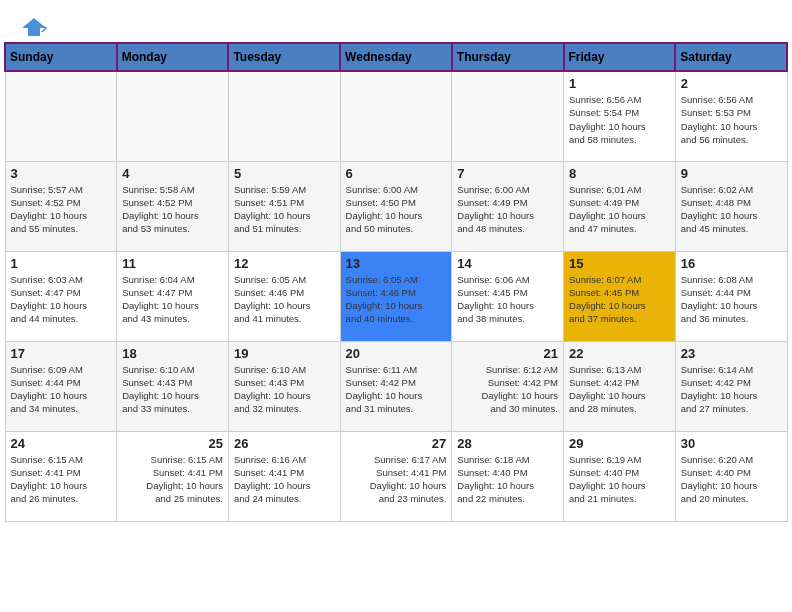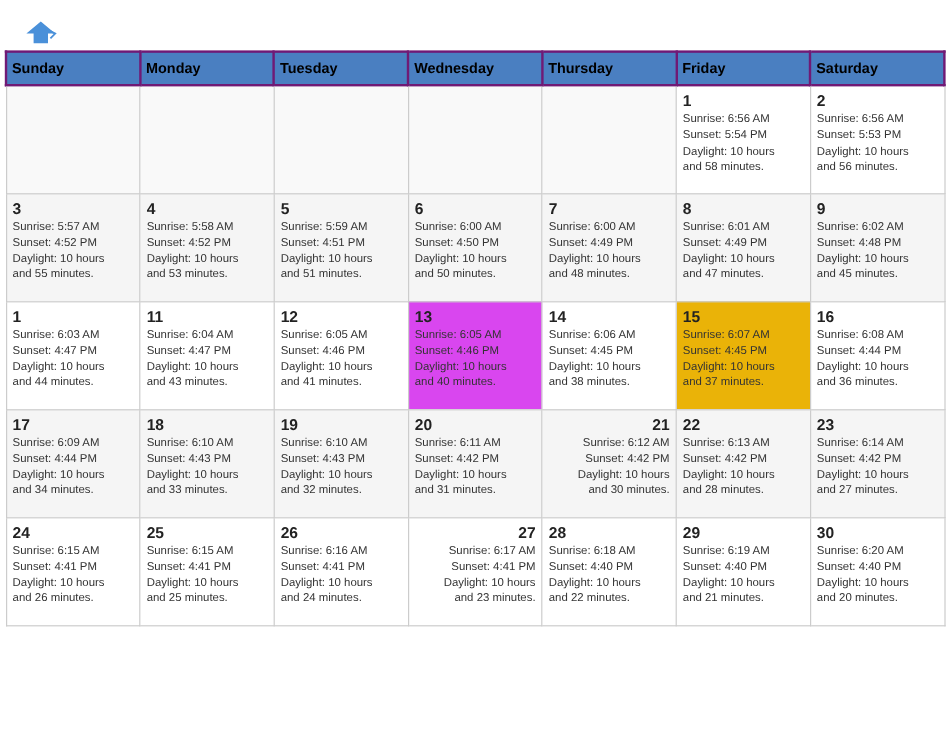--- a/index.html
+++ b/index.html
@@ -211,21 +211,21 @@
 Daylight: 10 hours
 and 43 minutes.</div>
           </td>
           <td style="background: rgb(255, 255, 255);">
             <div class="day-num">12</div>
             <div class="day-info" style="white-space: pre-line;">Sunrise: 6:05 AM
 Sunset: 4:46 PM
 Daylight: 10 hours
 and 41 minutes.</div>
           </td>
-          <td style="background: #d946ef;">
+          <td style="background: #3b82f6;">
             <div class="day-num">13</div>
             <div class="day-info" style="white-space: pre-line;">Sunrise: 6:05 AM
 Sunset: 4:46 PM
 Daylight: 10 hours
 and 40 minutes.</div>
           </td>
           <td style="background: rgb(255, 255, 255);">
             <div class="day-num">14</div>
             <div class="day-info" style="white-space: pre-line;">Sunrise: 6:06 AM
 Sunset: 4:45 PM
@@ -299,21 +299,21 @@
           </td>
         </tr>
         <tr>
           <td style="background: rgb(255, 255, 255);">
             <div class="day-num">24</div>
             <div class="day-info" style="white-space: pre-line;">Sunrise: 6:15 AM
 Sunset: 4:41 PM
 Daylight: 10 hours
 and 26 minutes.</div>
           </td>
-          <td style="background: rgb(255, 255, 255);">
+          <td style="background: rgb(255, 255, 255); text-align: right;">
             <div class="day-num">25</div>
             <div class="day-info" style="white-space: pre-line;">Sunrise: 6:15 AM
 Sunset: 4:41 PM
 Daylight: 10 hours
 and 25 minutes.</div>
           </td>
           <td style="background: rgb(255, 255, 255);">
             <div class="day-num">26</div>
             <div class="day-info" style="white-space: pre-line;">Sunrise: 6:16 AM
 Sunset: 4:41 PM

